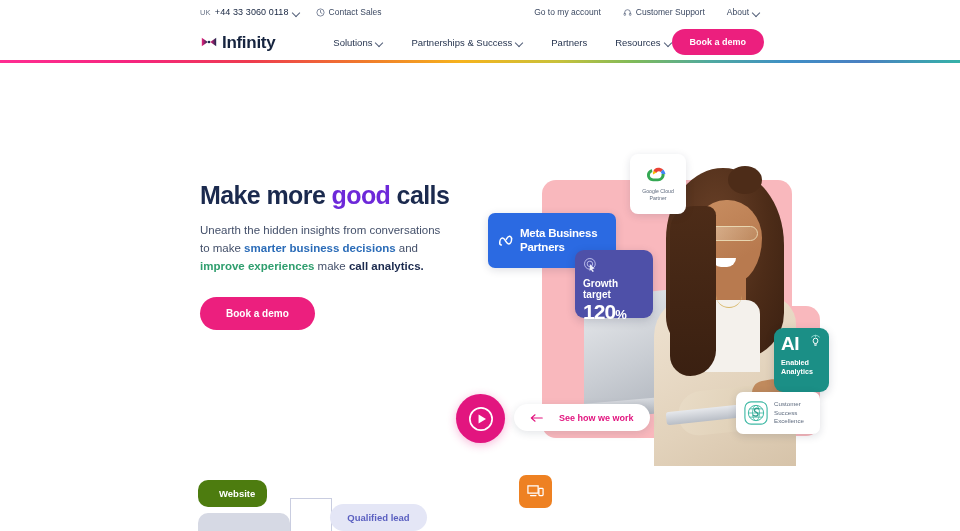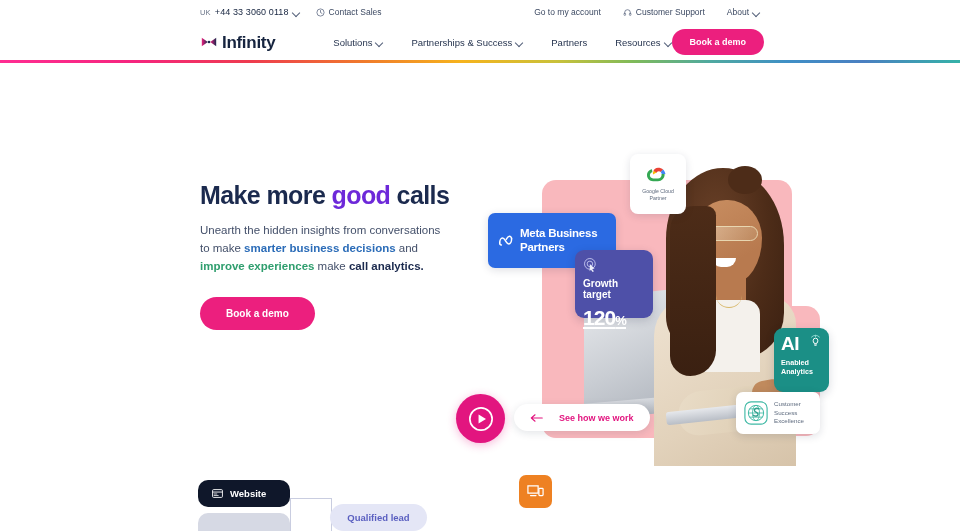--- a/index.html
+++ b/index.html
@@ -227,21 +227,21 @@
   }
   .meta-text { color: #fff; font-size: 11.5px; font-weight: 700; line-height: 1.14; letter-spacing: -.25px; }
   .badge-growth {
     left: 125px; top: 92px;
     width: 78px; height: 68px;
     background: #4e50a8; border-radius: 9px;
     padding: 7px 8px;
     box-shadow: 0 3px 10px rgba(20,30,60,.18);
   }
   .growth-label { color: #fff; font-size: 10px; font-weight: 700; margin-top: 2px; }
-  .growth-value { color: #fff; font-size: 21px; font-weight: 700; letter-spacing: -.9px; line-height: 1; margin-top: 7px; text-decoration: underline; }
+  .growth-value { color: #fff; font-size: 21px; font-weight: 700; letter-spacing: -.9px; line-height: 1; margin-top: 1px; }
   .growth-value .pct { font-size: 13px; font-weight: 600; }
   .badge-ai {
     left: 324px; top: 170px;
     width: 55px; height: 64px;
     background: #1b8f86; border-radius: 9px;
     padding: 6px 7px;
     box-shadow: 0 3px 10px rgba(20,30,60,.16);
   }
   .ai-big { color: #fff; font-size: 19px; font-weight: 700; line-height: 1; letter-spacing: -.5px; }
   .ai-sub { color: #fff; font-size: 7.2px; font-weight: 700; line-height: 1.28; margin-top: 5px; }
@@ -275,21 +275,21 @@
   
   .flow { position: relative; height: 71px; padding: 0 200px; }
   .chip {
     position: absolute;
     display: flex; align-items: center; gap: 7px;
     border-radius: 10px;
     font-size: 9.5px; font-weight: 700;
     padding: 8px 14px;
     cursor: pointer;
   }
-  .chip-website { left: 198px; top: 17px; width: 92px; background: #0f172a; color: #fff; }
+  .chip-website { left: 198px; top: 17px; width: 69px; background: #4d7c0f; color: #fff; }
   .chip-ghost  { left: 198px; top: 50px; width: 92px; background: #d6d9e4; color: #fff; height: 28px; }
   .chip-lead {
     left: 330px; top: 41px; width: 97px;
     background: #e4e6f6; color: #5a5fc0; border-radius: 16px;
     justify-content: center;
   }
   .connector {
     position: absolute; left: 290px; top: 35px;
     width: 42px; height: 42px;
     border-left: 1px solid #c9cde0;

